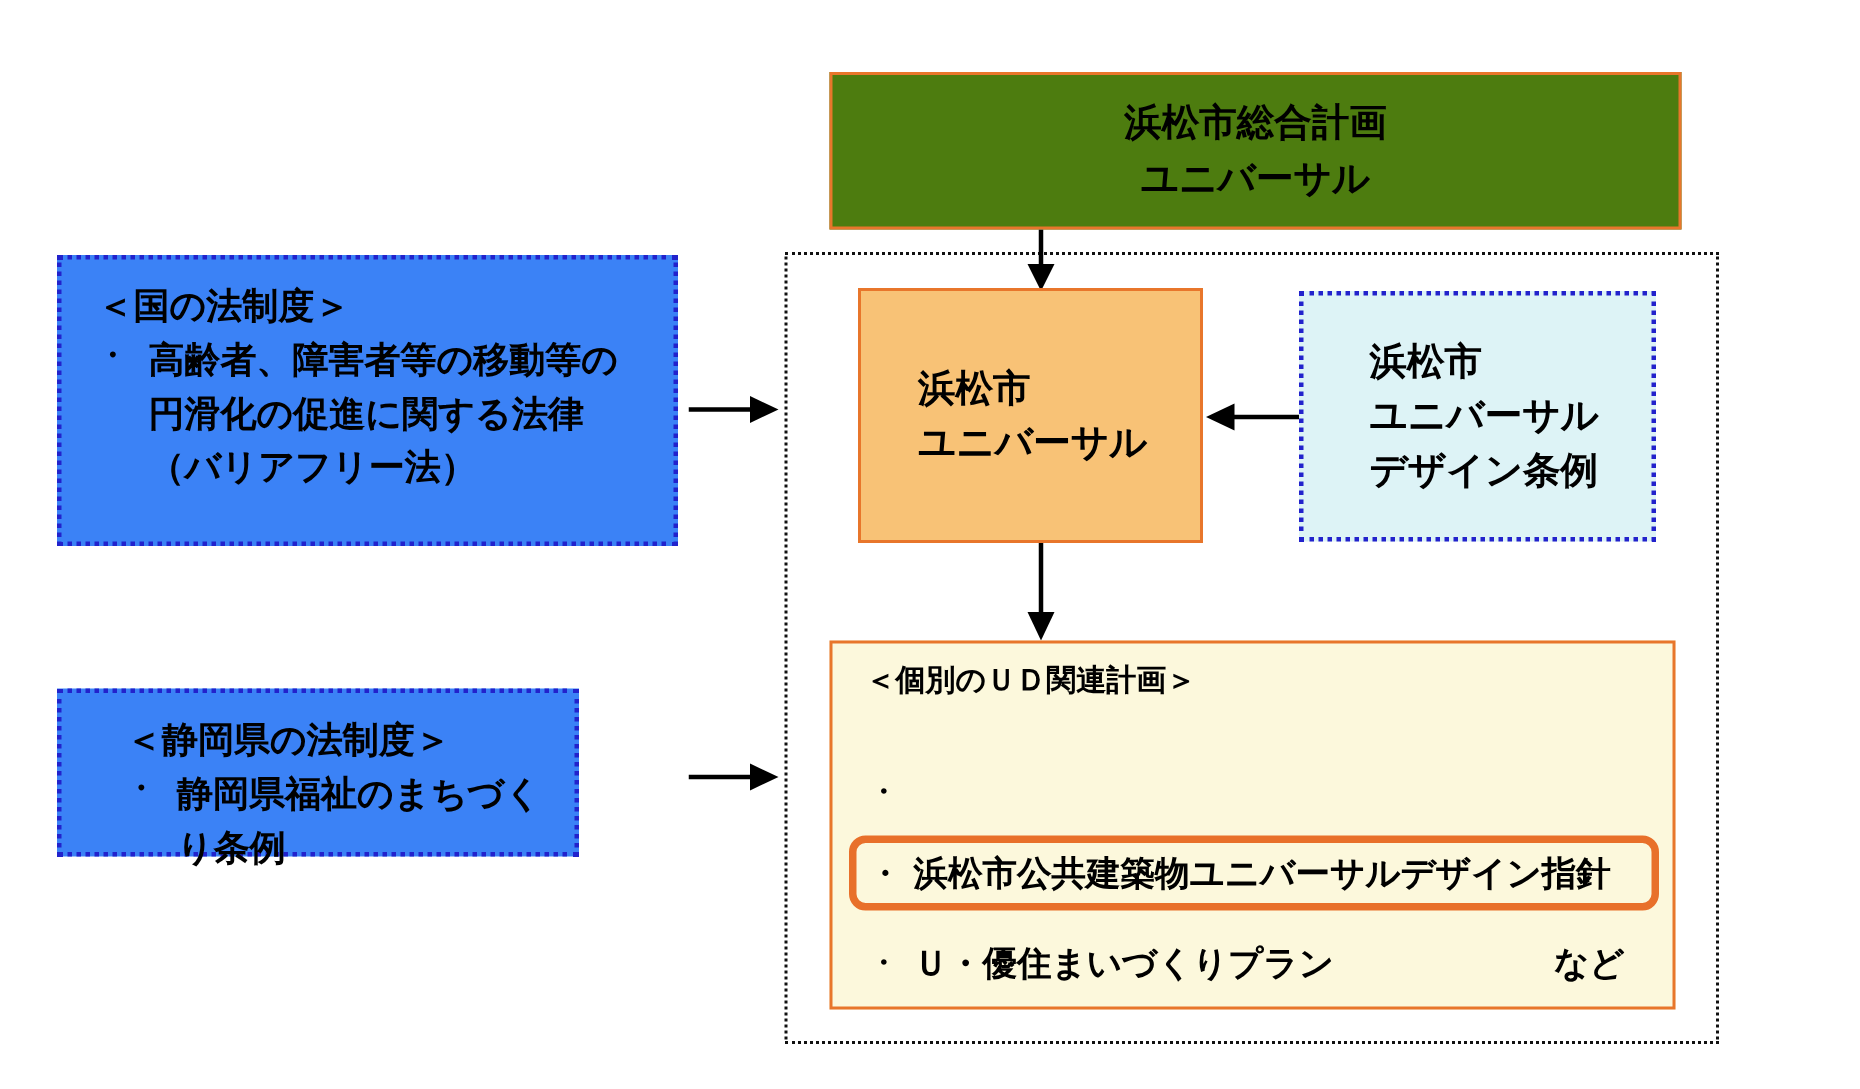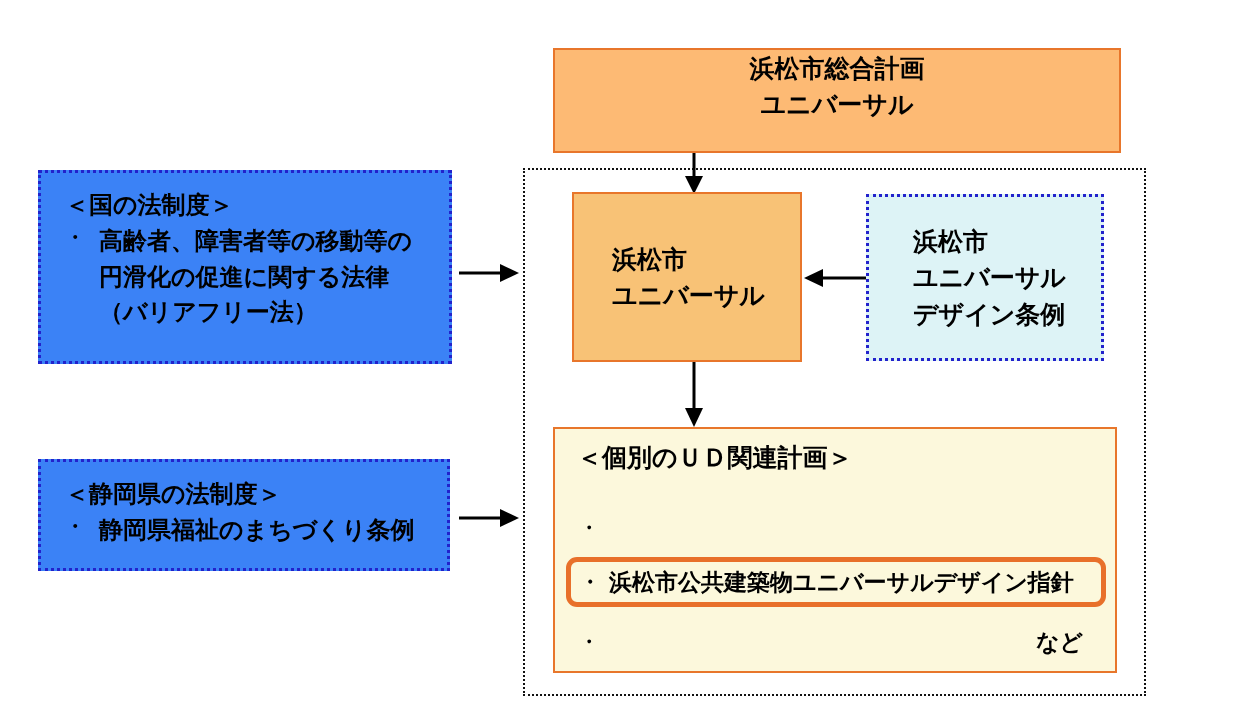--- a/index.html
+++ b/index.html
@@ -40,24 +40,24 @@
     box-sizing: border-box;
     background: transparent;
   }
 
   
   .top-plan {
     left: 553px;
     top: 48px;
     width: 568px;
     height: 105px;
-    background: #fdba74;
+    background: #4d7c0f;
     border: 2px solid #e8762b;
     display: flex;
-    align-items: flex-start;
+    align-items: center;
     justify-content: center;
   }
   .top-plan .ttl {
     text-align: center;
     font-size: 25px;
     font-weight: bold;
     line-height: 1.45;
   }
 
   
@@ -104,22 +104,23 @@
   }
   .law-national {
     left: 38px;
     top: 170px;
     width: 414px;
     height: 194px;
   }
   .law-pref {
     left: 38px;
     top: 459px;
-    width: 412px;
+    width: 348px;
     height: 112px;
+    padding-left: 19px;
   }
   .law-box .hdr {
     font-size: 24px;
     font-weight: bold;
     padding-left: 24px;
     line-height: 1.5;
     white-space: nowrap;
   }
   .law-item {
     display: flex;
@@ -141,21 +142,21 @@
   
   .related {
     left: 553px;
     top: 427px;
     width: 564px;
     height: 246px;
     background: #fcf8dc;
     border: 2px solid #e8762b;
   }
   .related .hdr {
-    font-size: 25px;
+    font-size: 20px;
     font-weight: bold;
     padding: 11px 0 0 22px;
     line-height: 1.4;
     white-space: nowrap;
   }
   .rel-item {
     display: flex;
     align-items: center;
     font-size: 23px;
     font-weight: bold;
@@ -294,17 +295,18 @@
       <span class="dot">・</span>
     </div>
 
     <div class="rel-item rel-2">
       <span class="dot">・</span>
       <span>浜松市公共建築物ユニバーサルデザイン指針</span>
     </div>
 
     <div class="rel-item rel-3">
       <span class="dot">・</span>
+      <span>Ｕ・優住まいづくりプラン</span>
       <span class="tail">など</span>
     </div>
   </div>
 
 </div>
 
 </body></html>

